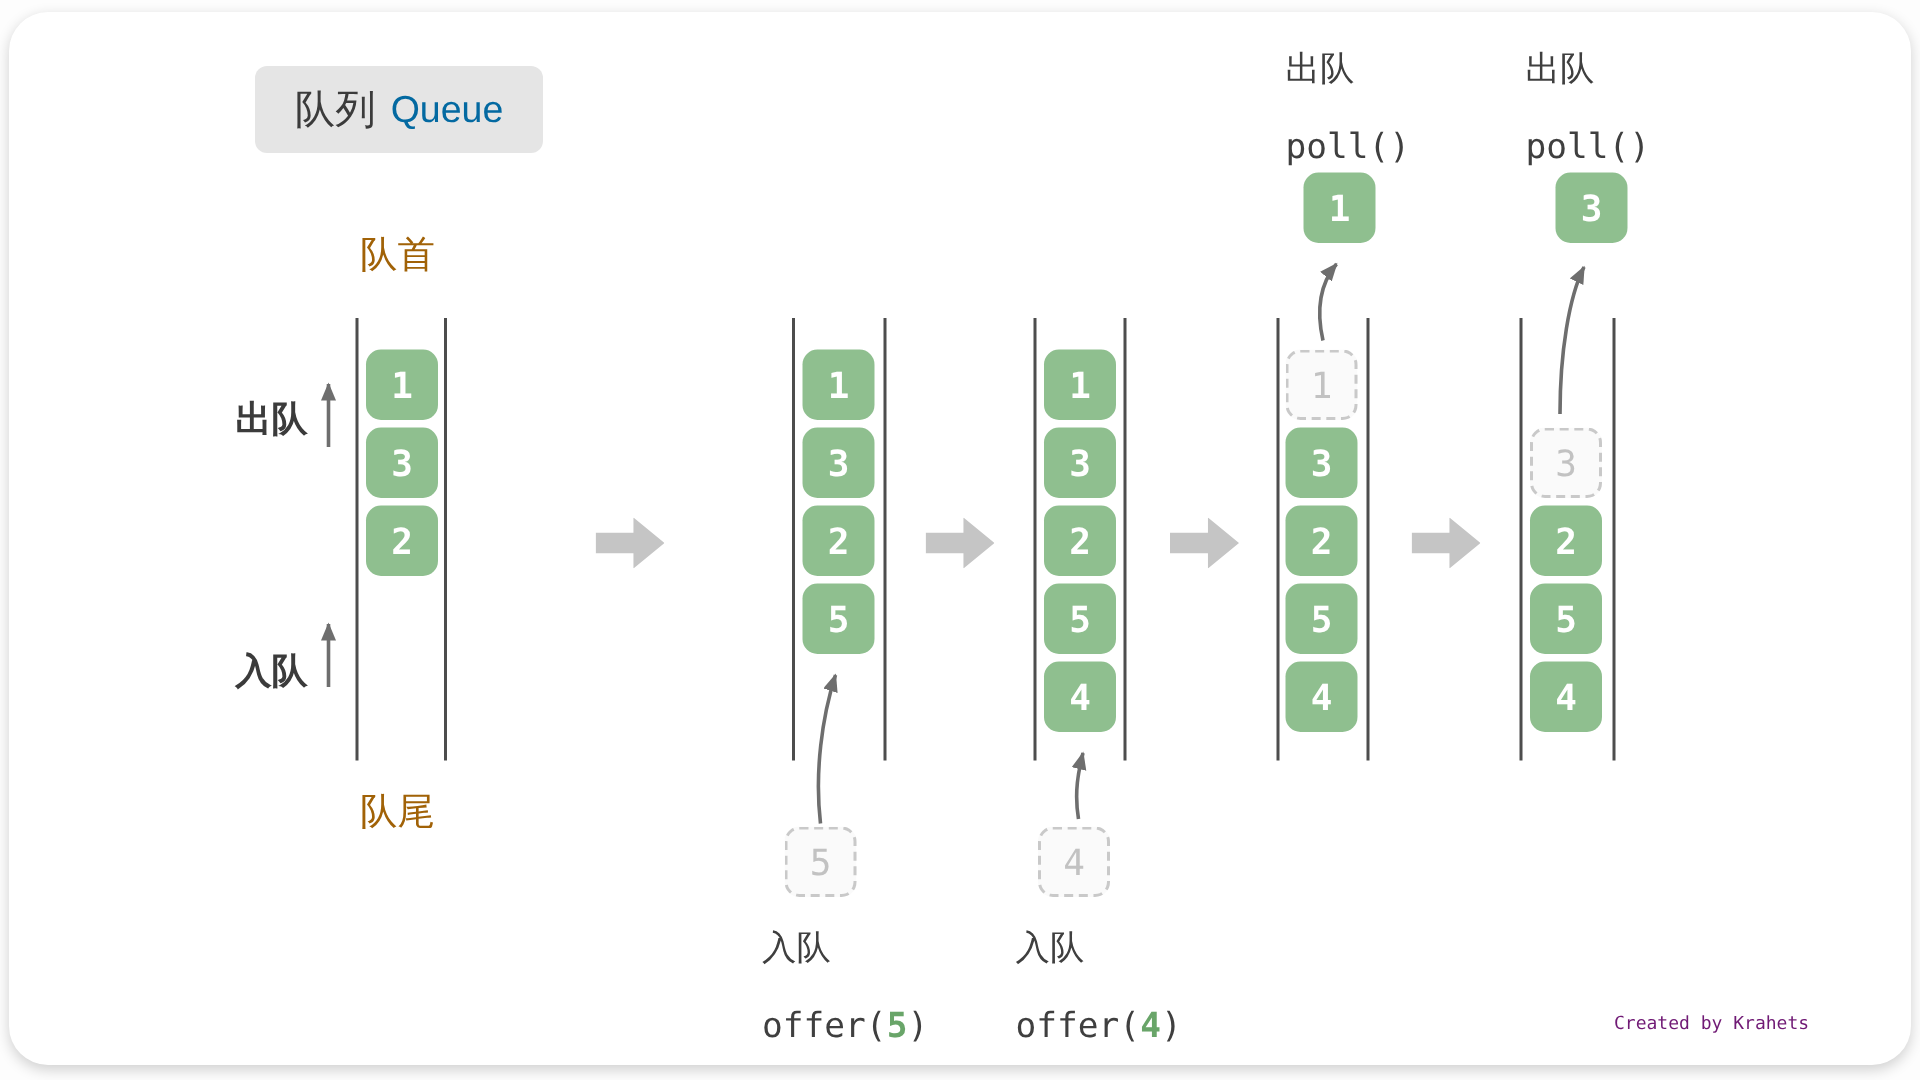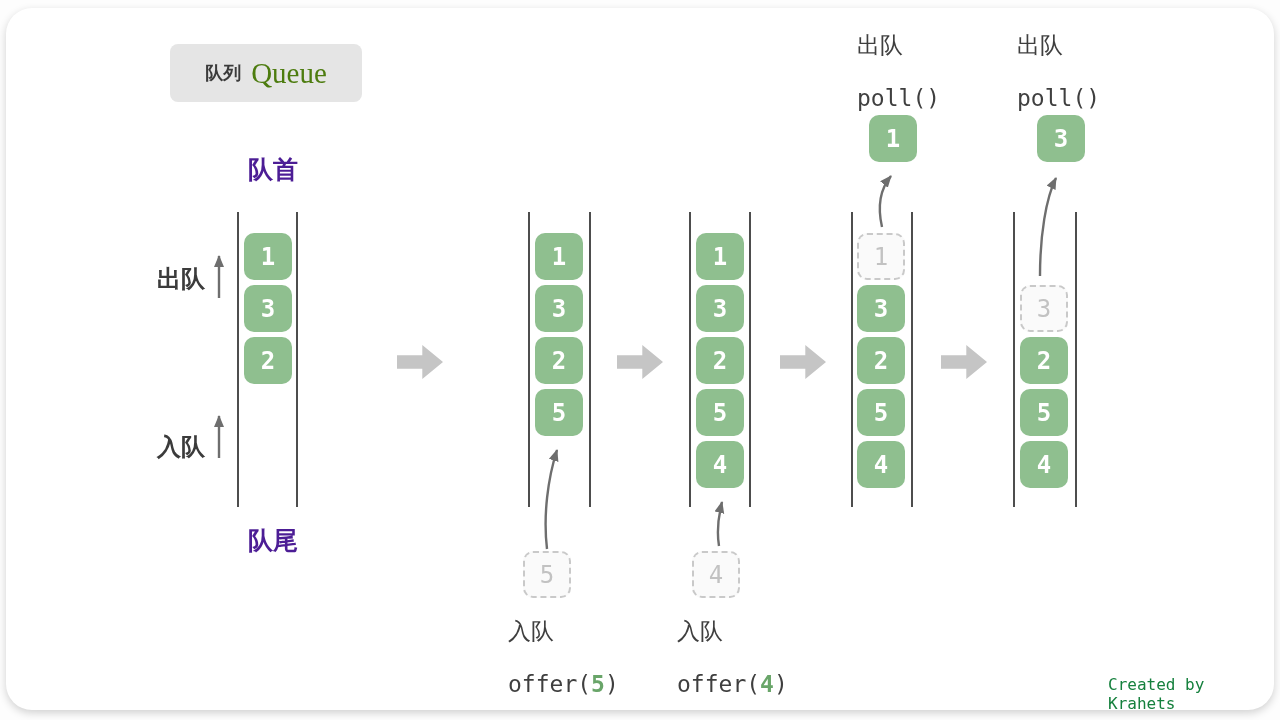--- a/index.html
+++ b/index.html
@@ -10,26 +10,26 @@
   .card{
     position:absolute;left:6px;top:8px;right:6px;bottom:10px;
     background:#ffffff;border-radius:26px;
     box-shadow:0 3px 9px rgba(0,0,0,0.18);
   }
   .title-box{
     position:absolute;left:170px;top:44px;width:192px;height:58px;
     background:#e5e5e5;border-radius:8px;
     display:flex;align-items:center;justify-content:center;gap:10px;
   }
-  .title-zh{font-size:18px;font-weight:700;color:#3b3b3b;}
-  .title-en{font-family:Liberation Serif, serif;font-size:29px;color:#4d7c0f;}
+  .title-zh{font-size:27px;font-weight:400;color:#3b3b3b;}
+  .title-en{font-family:Liberation Sans, sans-serif;font-size:25px;color:#0369a1;}
 
   .pos-label{
-    position:absolute;left:240px;width:58px;text-align:right;
-    font-size:25px;font-weight:700;color:#4c1d95;
+    position:absolute;left:240px;width:58px;text-align:left;
+    font-size:25px;font-weight:400;color:#a16207;
   }
   .front-label{top:153px;}
   .rear-label{top:524px;}
 
   .side-label{
     position:absolute;left:157px;width:56px;
     font-size:24px;font-weight:700;color:#3b3b3b;
   }
   .dequeue-label{top:263px;}
   .enqueue-label{top:431px;}
@@ -53,21 +53,21 @@
   .op-group{position:absolute;color:#3f3f3f;}
   .op-zh{font-size:23px;color:#3f3f3f;}
   .op-code{
     font-family:"DejaVu Sans Mono",monospace;font-size:23px;color:#3f3f3f;
     margin-top:24px;
   }
   .op-arg{color:#69a569;font-weight:700;}
 
   .watermark{
     position:absolute;left:1076px;top:675px;
-    font-family:"DejaVu Sans Mono",monospace;font-size:16px;color:#15803d;margin-left:32px;
+    font-family:"DejaVu Sans Mono",monospace;font-size:12px;color:#701a75;
   }
   svg.overlay{position:absolute;left:0;top:0;pointer-events:none;}
 </style>
 </head>
 <body>
 
 <div class="stage">
   <div class="card"></div>
 
   <div class="title-box">

